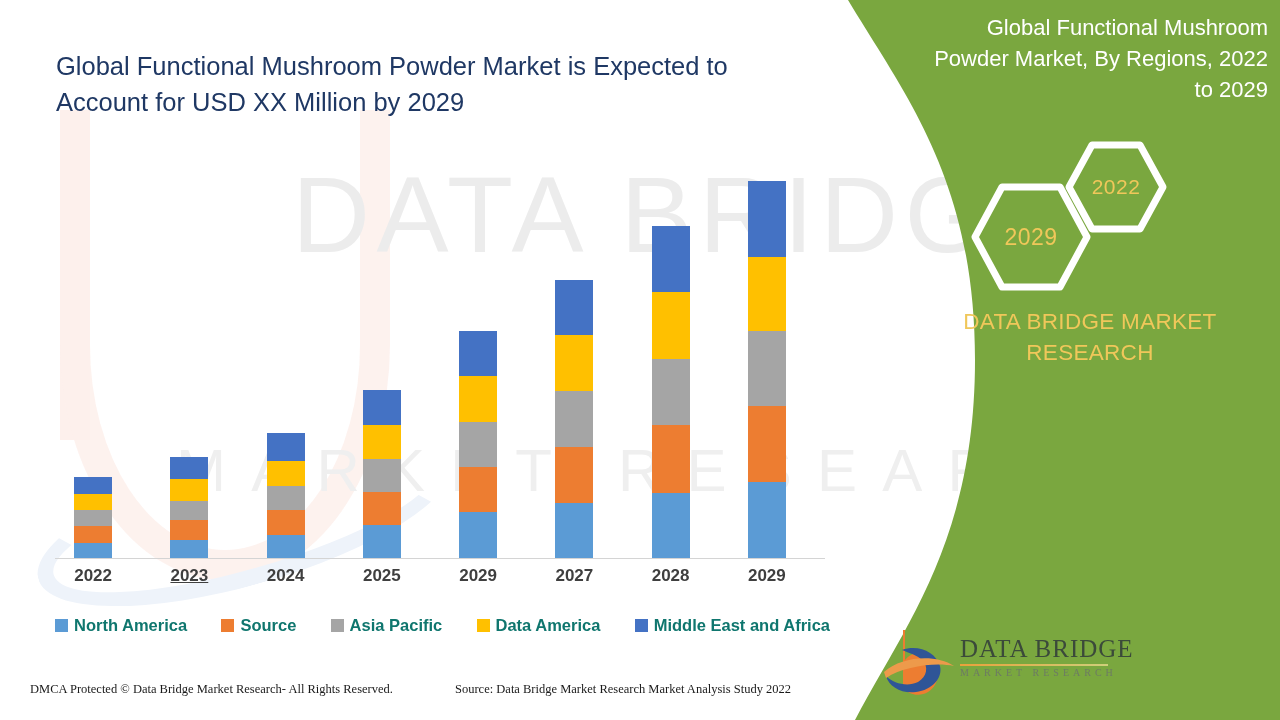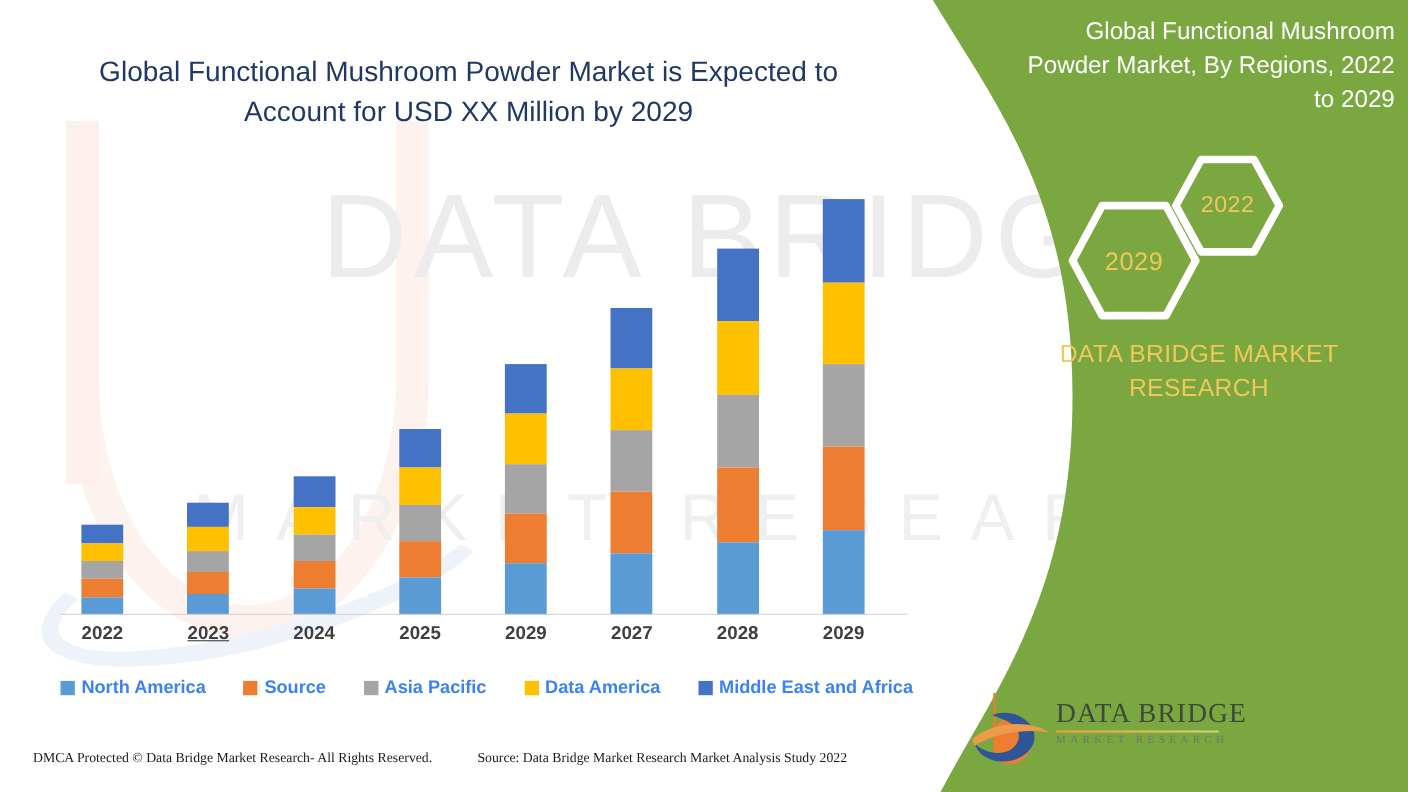--- a/index.html
+++ b/index.html
@@ -80,21 +80,20 @@
     transform: rotate(-16deg);
   }
 
   
   .headline {
     position: absolute;
     left: 56px;
     top: 48px;
     width: 740px;
     z-index: 3;
-    text-align: center;
     color: #1f3864;
     font-size: 25.5px;
     line-height: 1.42;
     font-weight: 400;
   }
 
   
   .chart-area {
     position: absolute;
     left: 0;
@@ -160,38 +159,38 @@
     gap: 6px;
   }
   .legend-swatch {
     width: 13px;
     height: 13px;
     flex: none;
   }
   .legend-label {
     font-size: 16.5px;
     font-weight: bold;
-    color: #3b82f6;
+    color: #0f766e;
     white-space: nowrap;
   }
 
   
   .footer {
     position: absolute;
     left: 0;
     top: 682px;
     width: 850px;
     height: 30px;
     z-index: 3;
     font-family: "Liberation Serif", serif;
     font-size: 12.5px;
     color: #1a1a1a;
   }
   .footer-left  { position: absolute; left: 30px;  top: 0; white-space: nowrap; }
-  .footer-right { position: absolute; left: 434px; top: 0; white-space: nowrap; font-family: Liberation Serif, serif; }
+  .footer-right { position: absolute; left: 455px; top: 0; white-space: nowrap; font-family: Liberation Serif, serif; }
 
   
   .green-panel {
     position: absolute;
     left: 0; top: 0;
     width: 1280px; height: 720px;
     z-index: 4;
     pointer-events: none;
   }
   .green-panel svg { display: block; }

